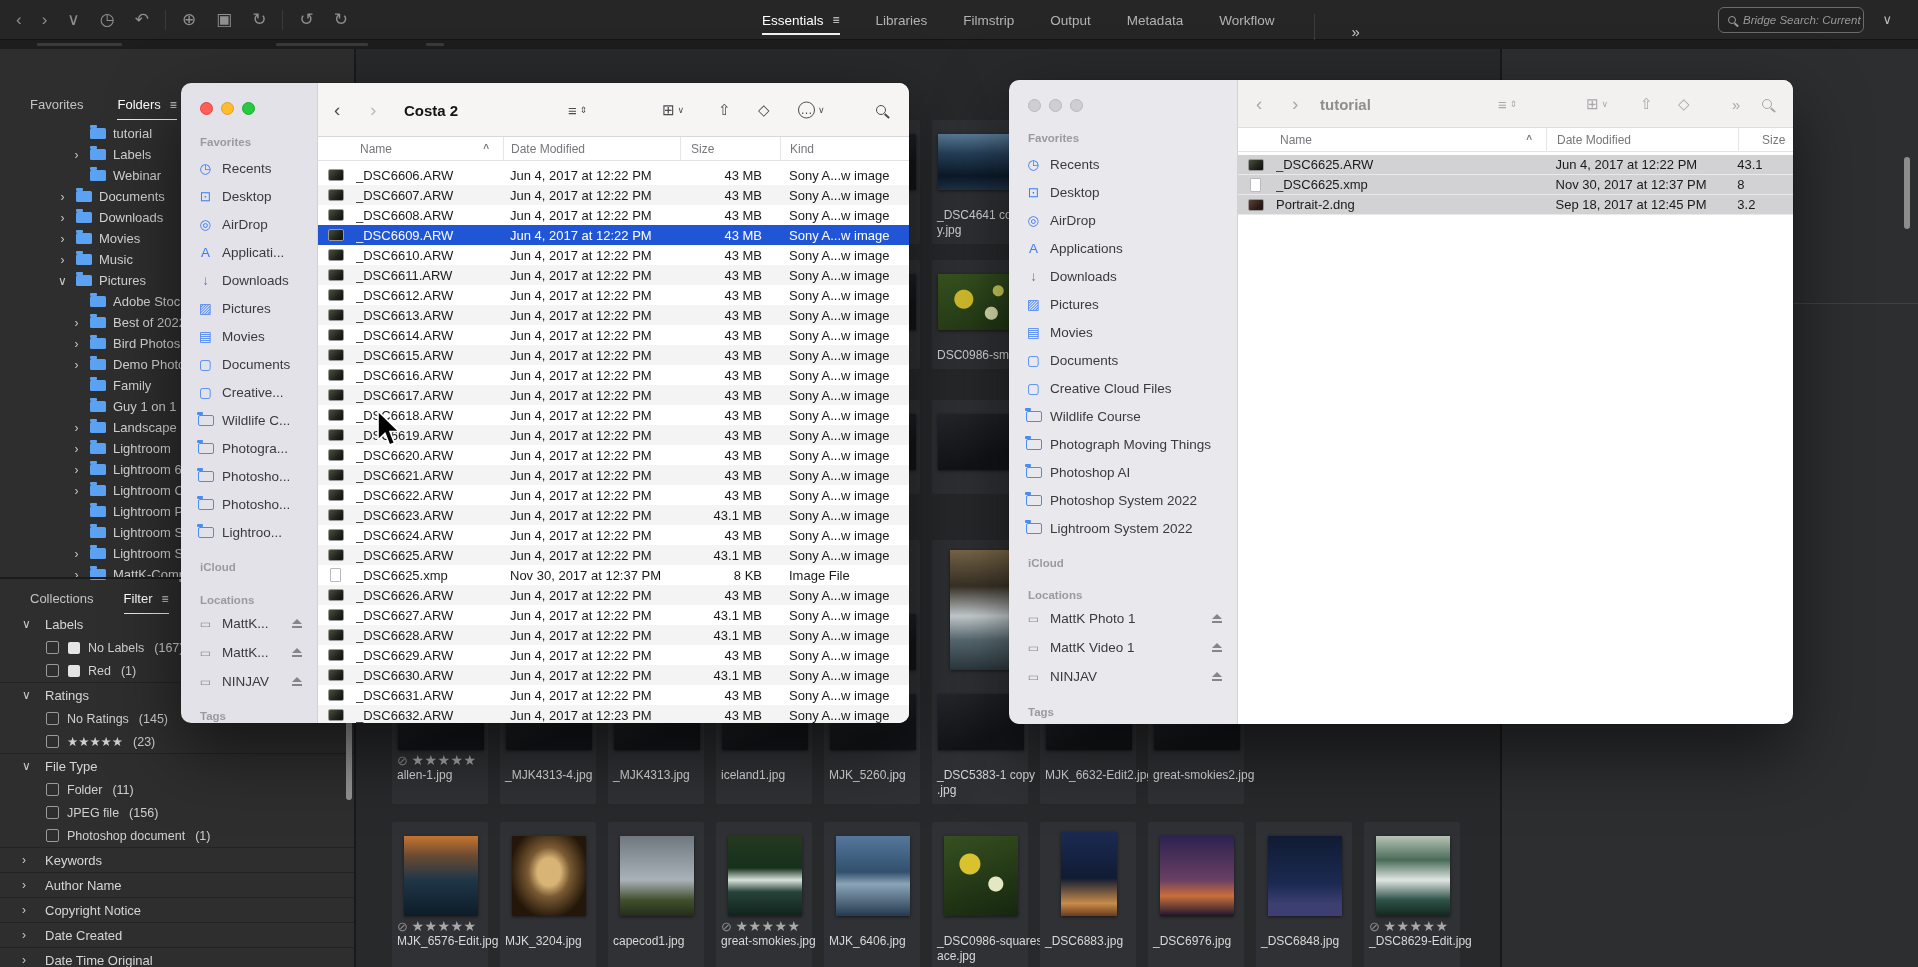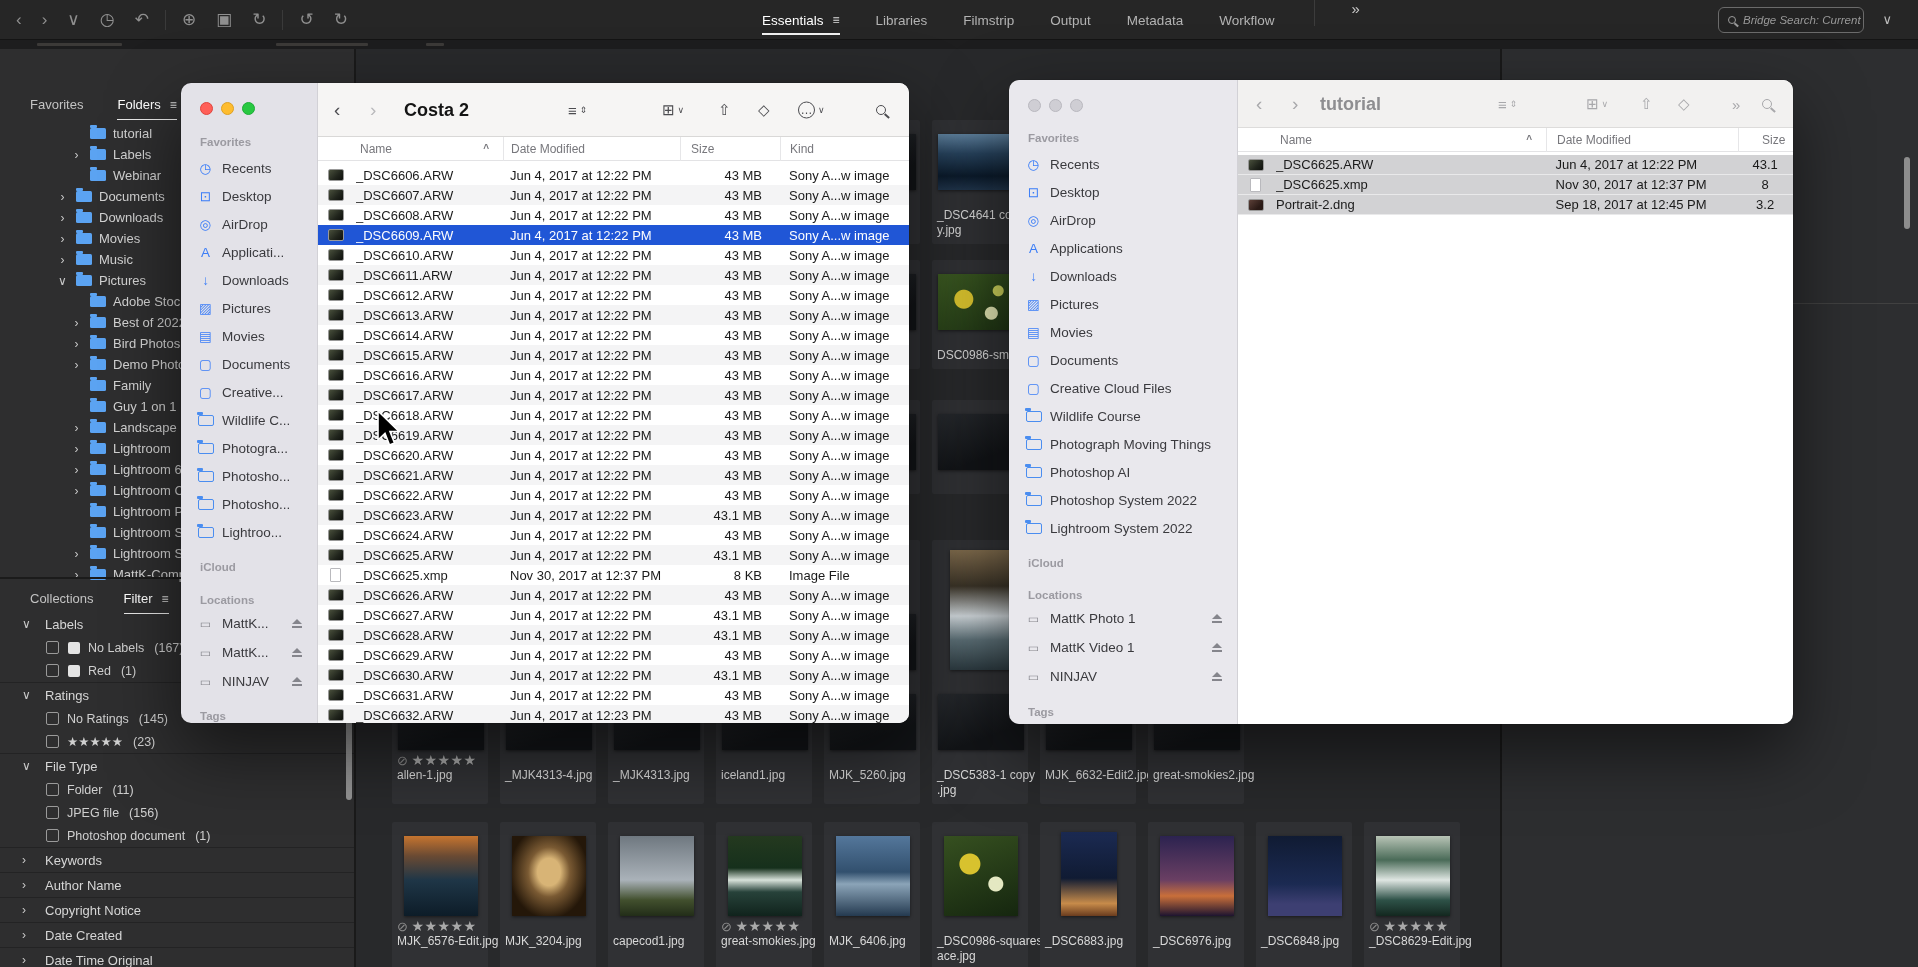--- a/index.html
+++ b/index.html
@@ -4,21 +4,21 @@
 <style>
 *{box-sizing:border-box;margin:0;padding:0}
 html,body{width:1918px;height:967px;background:#28292b;font-family:"Liberation Sans",sans-serif}
 .screen{position:relative;width:1918px;height:967px;overflow:hidden;background:#28292b}
 
 
 .btb{position:absolute;left:0;top:0;width:1918px;height:40px;background:#262626;border-bottom:1px solid #141414;display:flex;align-items:center;z-index:1}
 .bgroup{display:flex;align-items:center;gap:20px;padding:0 16px;color:#8f8f8f;font-size:17px}
 .bicon{cursor:default;line-height:1}
 .bsep{width:1px;height:20px;background:#3a3a3a}
-.wtabs{position:absolute;left:762px;top:0;height:40px;display:flex;align-items:flex-start;gap:36px;font-size:13.5px;color:#b3b3b3}
+.wtabs{position:absolute;left:762px;top:0;height:40px;display:flex;align-items:flex-end;gap:36px;font-size:13.5px;color:#b3b3b3}
 .wtab{position:relative;display:flex;align-items:center;gap:9px;height:40px}
 .wtab.active{color:#fff}
 .wtab.active::after{content:"";position:absolute;left:0;right:0;bottom:5px;height:2px;background:#f0f0f0}
 .tmenu{font-size:12px;color:#dedede}
 .wt-sep{width:1px;height:26px;background:#3c3c3c;margin-left:4px}
 .wt-ovf{color:#c9c9c9;font-size:15px;letter-spacing:-2px}
 .bsearch{position:absolute;right:54px;top:7px;width:146px;height:26px;border:1px solid #6b6b6b;border-radius:6px;background:#232323;display:flex;align-items:center;gap:7px;padding:0 9px;color:#999;font-style:italic;font-size:11.5px;white-space:nowrap;overflow:hidden}
 .mag{flex:none;width:8px;height:8px;border:1.5px solid #9a9a9a;border-radius:50%;position:relative}
 .mag::after{content:"";position:absolute;width:5px;height:1.5px;background:#9a9a9a;right:-4px;bottom:-2px;transform:rotate(42deg)}
 .bsearch-cv{position:absolute;right:26px;top:12px;color:#bdbdbd;font-size:13px}
@@ -114,21 +114,21 @@
 .icn-eject{position:relative;width:12px;height:10px;display:inline-block;flex:none;margin-right:14px}
 .icn-eject::before{content:"";position:absolute;left:1px;top:0;border-left:5px solid transparent;border-right:5px solid transparent;border-bottom:5px solid #85858c}
 .icn-eject::after{content:"";position:absolute;left:1px;bottom:1px;width:10px;height:2px;background:#85858c}
 .f-main{position:absolute;top:0;right:0;bottom:0;background:#fff}
 .fwin-left .f-main{left:137px}
 .fwin-right .f-main{left:229px}
 .ftb{position:absolute;left:0;right:0;top:0;display:flex;align-items:center;--ic:#4c4c50;color:var(--ic)}
 .fwin-left .ftb{height:54px;background:#f6f5f4;border-bottom:1px solid #d9d8d7}
 .fwin-right .ftb{height:48px;background:#f2f1f0;border-bottom:1px solid #dddcdb;--ic:#a8a8ab}
 .fnav{font-size:19px;position:absolute;top:50%;transform:translateY(-50%)}
-.ftitle{position:absolute;top:50%;transform:translateY(-50%);font-weight:700;font-size:18px;color:#141414;white-space:nowrap}
+.ftitle{position:absolute;top:50%;transform:translateY(-50%);font-weight:700;font-size:15px;color:#141414;white-space:nowrap}
 .fwin-right .ftitle{color:#8e8e91}
 .fico{position:absolute;top:50%;transform:translateY(-50%);display:flex;align-items:center;gap:3px;font-size:15px}
 .fico .sm{font-size:9px}
 .icn-search{width:10px;height:10px;border:1.7px solid var(--ic);border-radius:50%;display:inline-block;position:relative}
 .icn-search::after{content:"";position:absolute;right:-4.5px;bottom:-3px;width:6px;height:1.7px;background:var(--ic);transform:rotate(42deg)}
 .icn-more{width:17px;height:17px;border:1.6px solid var(--ic);border-radius:50%;display:inline-flex;align-items:center;justify-content:center;font-size:12px;color:var(--ic);line-height:0}
 .fcols{position:absolute;left:0;right:0;display:flex;align-items:center;font-size:12px;color:#77777c;border-bottom:1px solid #e3e3e5;background:#fff;padding-left:42px}
 .fwin-left .fcols{top:54px;height:24px}
 .fwin-right .fcols{top:48px;height:24px}
 .hc{display:flex;align-items:center;height:24px}
@@ -145,21 +145,21 @@
 .fic.img{background:linear-gradient(135deg,#49503c,#20241c 60%,#0e100c);border:1px solid #999}
 .fic.img2{background:linear-gradient(135deg,#5c4038,#2a1a16 70%);border:1px solid #999}
 .fic.doc{width:11px;height:14px;background:#fff;border:1px solid #b9b9bd;border-radius:1px;margin:0 15px 0 2px}
 .c-name{overflow:hidden}
 .fwin-left .c-name{width:154px}
 .fwin-left .c-date{width:180px}
 .fwin-left .c-size{width:72px;text-align:right}
 .fwin-left .c-kind{margin-left:27px}
 .fwin-right .c-name{width:286px}
 .fwin-right .c-date{width:186px}
-.fwin-right .c-size{width:57px;text-align:center}
+.fwin-right .c-size{width:57px;text-align:left}
 .fwin-left .hc.h-name{width:143px}
 .fwin-left .hc.h-date{width:177px;padding-left:7px}
 .fwin-left .hc.h-size{width:100px;padding-left:10px}
 .fwin-left .hc.h-kind{padding-left:9px}
 .fwin-right .hc.h-name{width:266px}
 .fwin-right .hc.h-date{width:192px;padding-left:10px}
 .fwin-right .hc.h-size{padding-left:23px}
 
 
 .cursor{position:absolute;left:375px;top:410px;z-index:5}

